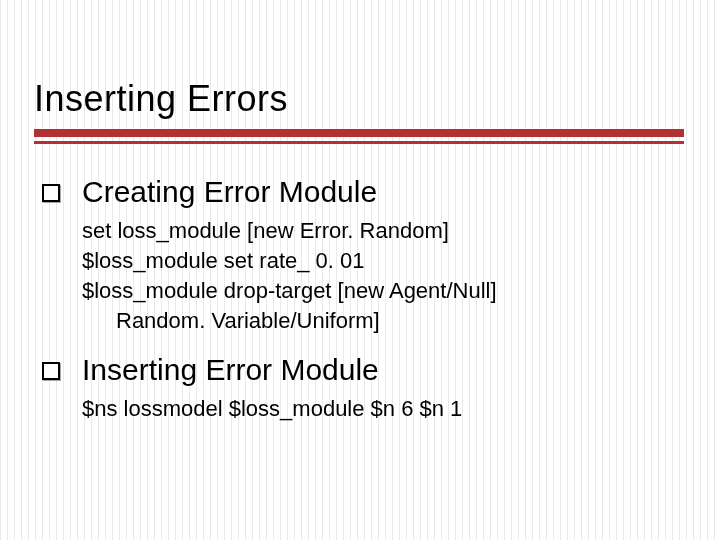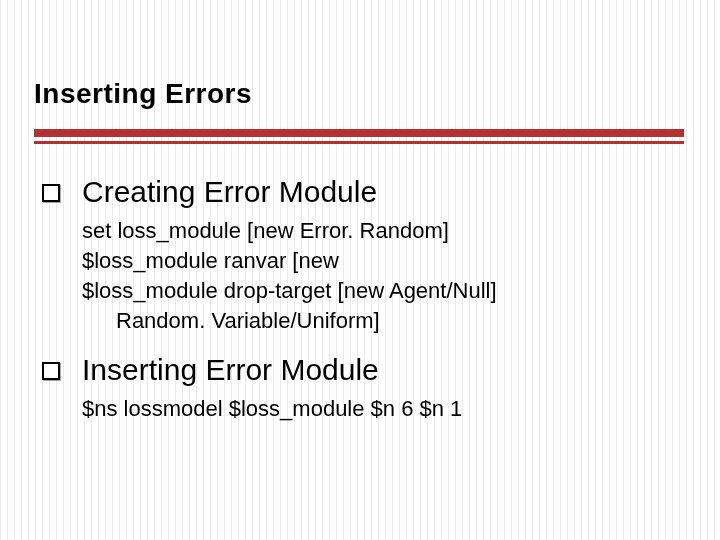--- a/index.html
+++ b/index.html
@@ -24,22 +24,22 @@
       #e9e9e9 0px,
       #e9e9e9 1px,
       transparent 1px,
       transparent 7px
     );
   }
   .title {
     position: absolute;
     left: 34px;
     top: 78px;
-    font-size: 28px;
-    font-weight: 700;
+    font-size: 36px;
+    font-weight: 400;
     letter-spacing: 0.5px;
   }
   .rule {
     position: absolute;
     left: 34px;
     top: 129px;
     width: 650px;
     height: 8px;
     background: #b23232; 
   }
@@ -98,21 +98,21 @@
   <div class="rule-thin"></div>
 
   <div class="body">
 
     <div class="h-item">
       <div class="bullet-box"></div>
       <div class="h-text">Creating Error Module</div>
     </div>
     <div class="code-block">
       <div class="code-line">set loss_module [new Error. Random]</div>
-      <div class="code-line">$loss_module ranvar [new</div>
+      <div class="code-line">$loss_module set rate_ 0. 01</div>
       <div class="code-line">$loss_module drop-target [new Agent/Null]</div>
       <div class="code-line cont">Random. Variable/Uniform]</div>
     </div>
 
     <div class="h-item second">
       <div class="bullet-box"></div>
       <div class="h-text">Inserting Error Module</div>
     </div>
     <div class="code-block">
       <div class="code-line">$ns lossmodel $loss_module $n 6 $n 1</div>

